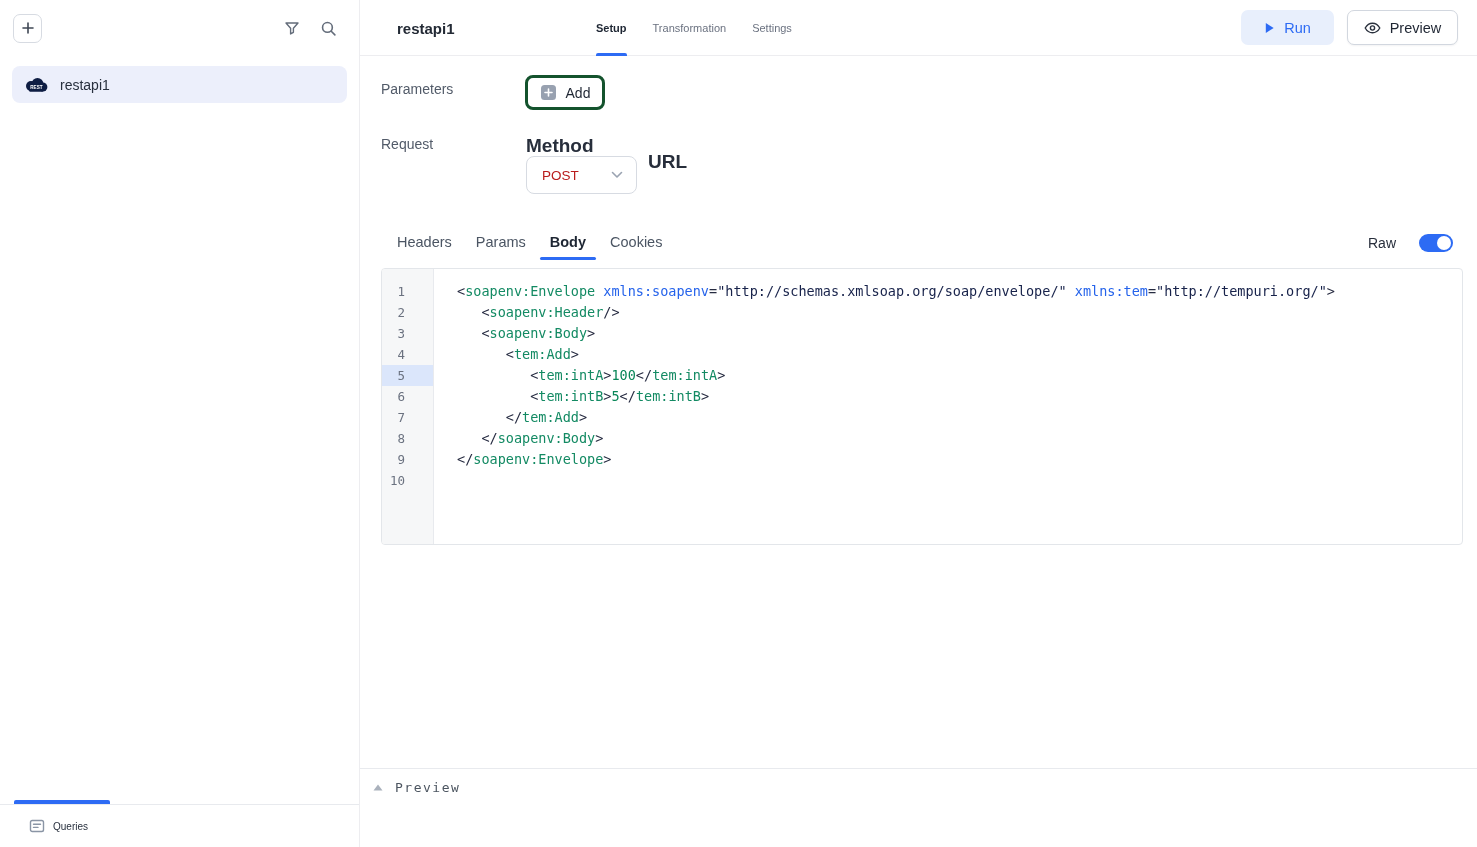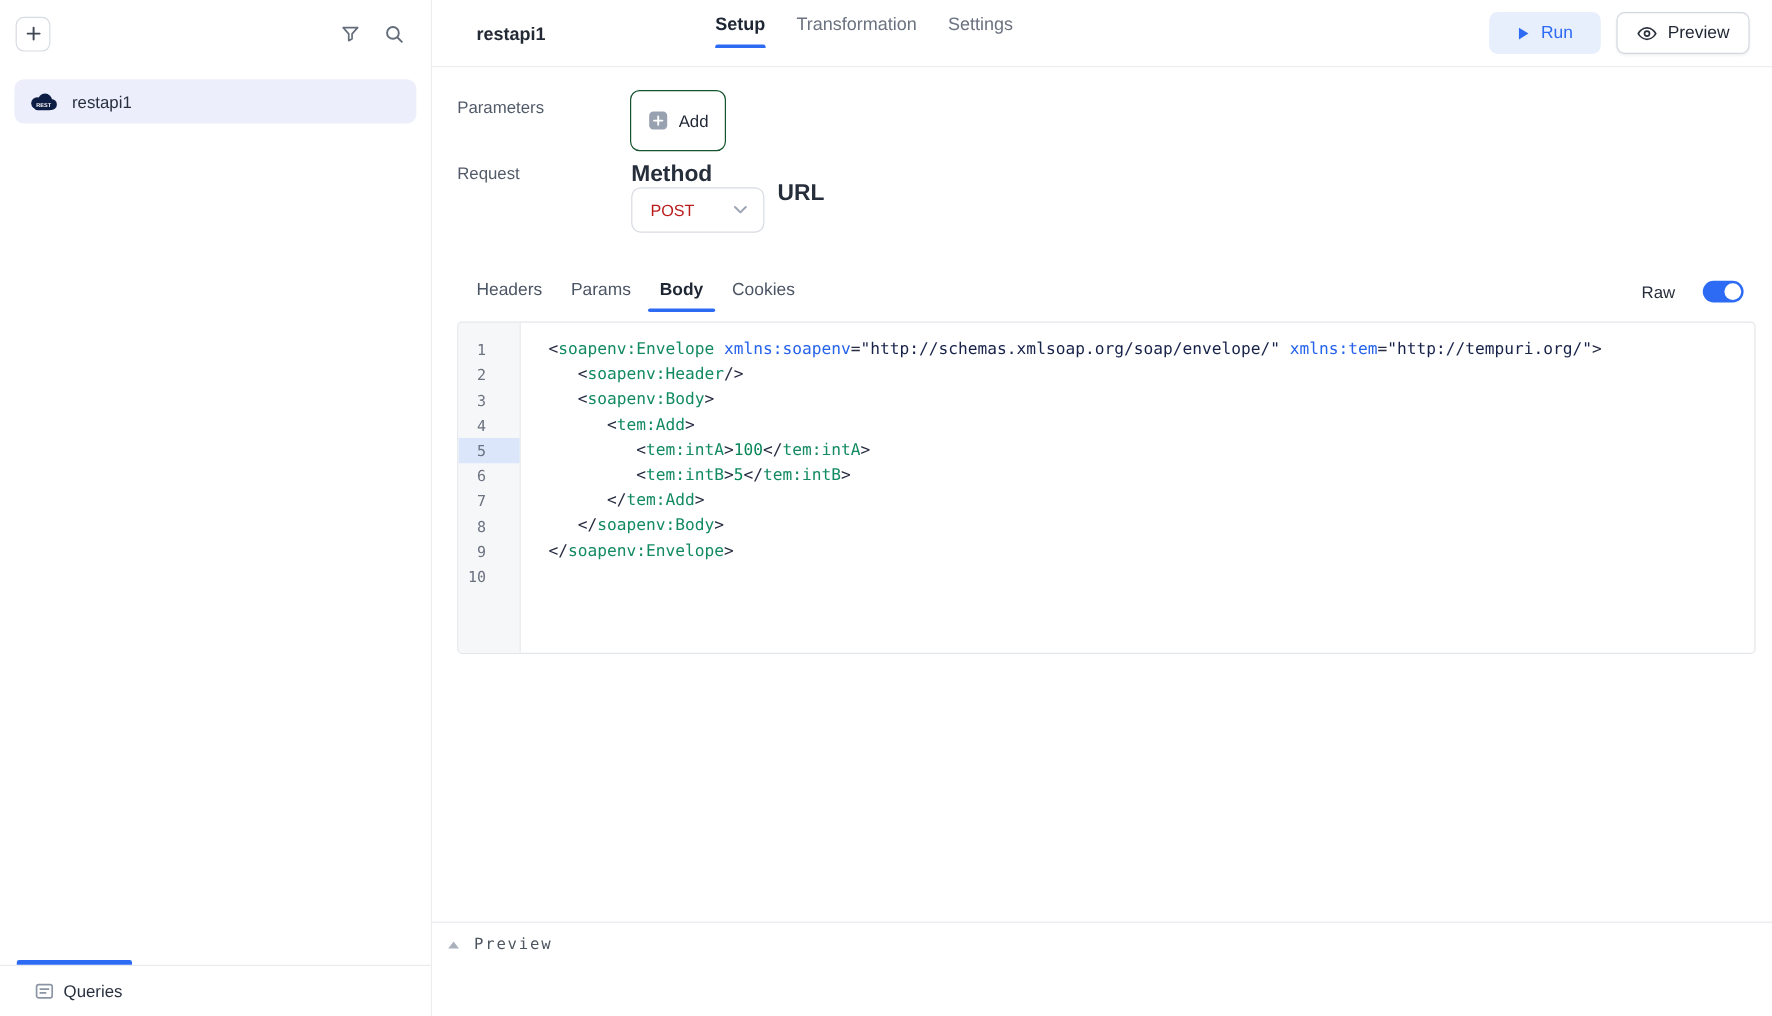--- a/index.html
+++ b/index.html
@@ -14,38 +14,38 @@
   .sb-top-icons { display:flex; align-items:center; gap:20px; }
   .sb-top-icons span { display:flex; }
   .sb-list { position:absolute; left:12px; right:12px; top:66px; display:flex; flex-direction:column; gap:9px; }
   .sb-item { height:37px; border-radius:8px; display:flex; align-items:center; gap:12px; padding:0 12px; cursor:pointer; }
   .sb-item.selected { background:#eceffb; }
   .sb-item-icon { display:flex; align-items:center; justify-content:center; width:24px; }
   .sb-item-label { font-size:14px; color:#28303e; font-weight:500; }
   .sb-bottom-divider { position:absolute; left:0; right:0; top:804px; height:1px; background:#e8eaee; }
   .sb-bottom-indicator { position:absolute; left:14px; top:800px; width:96px; height:4px; background:#2D6BF4; border-radius:2px 2px 0 0; }
   .sb-bottom-row { position:absolute; left:0; right:0; top:805px; height:42px; display:flex; align-items:center; gap:8px; padding-left:29px; cursor:pointer; }
-  .sb-bottom-label { font-size:14px; font-weight:500; color:#28303e; }
+  .sb-bottom-label { font-size:10px; font-weight:500; color:#28303e; }
 
   
   .main { position:absolute; left:360px; top:0; width:1117px; height:847px; }
   .topbar { position:absolute; left:0; top:0; width:100%; height:56px; border-bottom:1px solid #ededf0; }
   .q-title { position:absolute; left:37px; top:0; height:56px; display:flex; align-items:center; font-size:15px; font-weight:600; color:#232a35; }
   .top-tabs { position:absolute; left:236px; top:0; height:56px; display:flex; gap:26px; }
-  .top-tab { height:40px; display:flex; align-items:center; font-size:15px; color:#6b7280; cursor:pointer; position:relative; }
+  .top-tab { height:56px; display:flex; align-items:center; font-size:11px; color:#6b7280; cursor:pointer; position:relative; }
   .top-tab.active { color:#1e2633; font-weight:600; }
   .top-tab.active::after { content:""; position:absolute; left:0; right:0; bottom:0; height:3px; background:#2D6BF4; border-radius:2px 2px 0 0; }
   .top-actions { position:absolute; right:19px; top:10px; display:flex; gap:13px; }
   .run-btn { width:93px; height:35px; border:none; border-radius:7px; background:#e8effc; color:#2D6BF4; font-size:14.5px; font-weight:500; display:flex; align-items:center; justify-content:center; gap:9px; cursor:pointer; font-family:inherit; }
   .preview-btn { width:111px; height:35px; border:1px solid #d2d7df; border-radius:7px; background:#fff; color:#1f2633; font-size:14.5px; font-weight:500; display:flex; align-items:center; justify-content:center; gap:9px; cursor:pointer; box-shadow:0 1px 2px rgba(16,24,40,.05); font-family:inherit; }
 
   .section-label { position:absolute; font-size:14px; color:#525b69; }
   .field-label { position:absolute; font-size:19px; font-weight:600; color:#272e3b; }
 
-  .add-btn { position:absolute; left:165px; top:75px; width:80px; height:51px; border:1px solid #14532d; border-radius:8px; background:#fff; display:flex; align-items:center; justify-content:center; gap:9px; font-size:14px; font-weight:500; color:#1f2633; cursor:pointer; font-family:inherit; }
+  .add-btn { position:absolute; left:165px; top:75px; width:80px; height:35px; border:3px solid #14532d; border-radius:8px; background:#fff; display:flex; align-items:center; justify-content:center; gap:9px; font-size:14px; font-weight:500; color:#1f2633; cursor:pointer; font-family:inherit; }
 
   .method-select { position:absolute; left:166px; top:156px; width:111px; height:38px; border:1px solid #d7dbe2; border-radius:8px; background:#fff; display:flex; align-items:center; justify-content:space-between; padding:0 13px 0 15px; cursor:pointer; }
   .method-value { font-size:13.5px; color:#b91c1c; }
   .url-input { position:absolute; left:288px; top:156px; width:815px; height:38px; border:1px solid #d7dbe2; border-radius:8px; background:#fff; display:flex; align-items:center; padding:0 10px; font-family:"DejaVu Sans Mono", monospace; font-size:13.5px; cursor:text; }
   .url-scheme { color:#0f8460; }
   .url-rest { color:#5b6470; }
 
   .body-tabs { position:absolute; left:27px; top:226px; height:32px; display:flex; gap:4px; }
   .body-tab { padding:0 10px; display:flex; align-items:center; font-size:14.5px; color:#4b5563; cursor:pointer; position:relative; }
   .body-tab.active { color:#1e2633; font-weight:600; }

